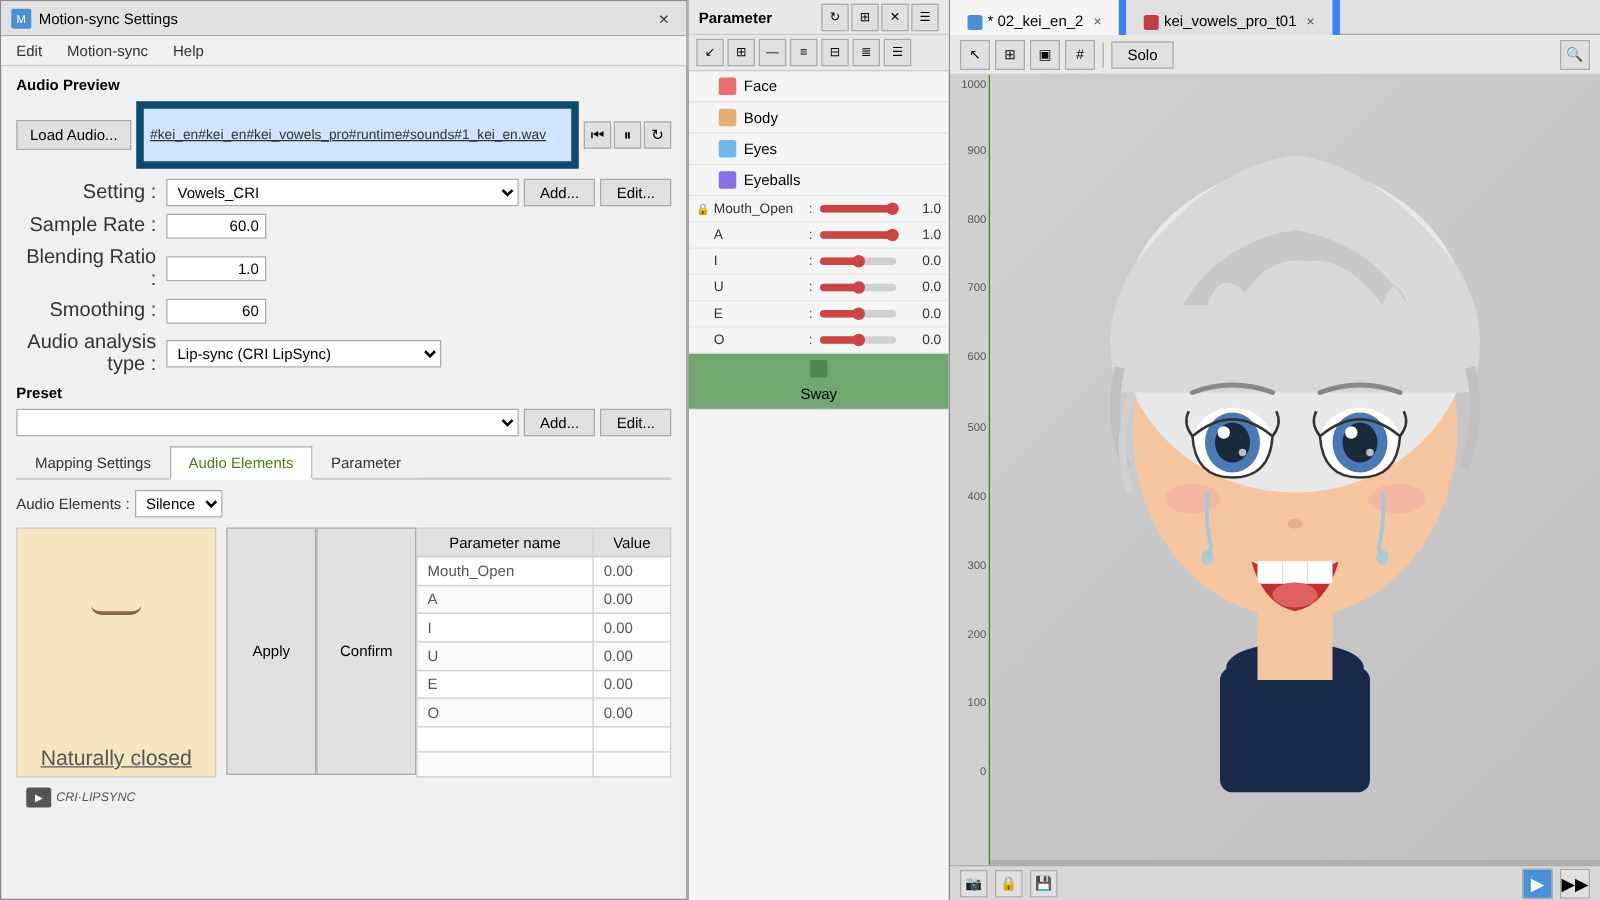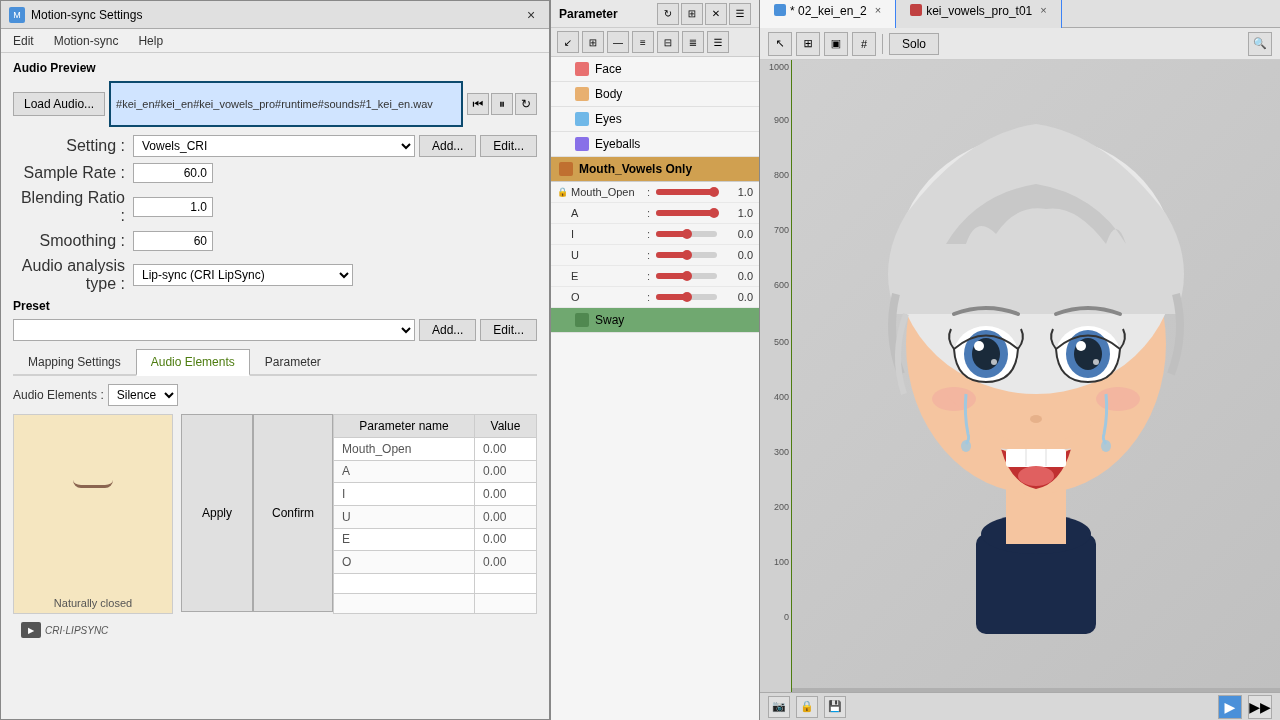--- a/index.html
+++ b/index.html
@@ -55,24 +55,25 @@
       padding: 4px 10px;
       background: #e0e0e0;
       border: 1px solid #aaa;
       cursor: pointer;
       font-size: 12px;
       white-space: nowrap;
     }
     .audio-path-input {
       flex: 1;
       padding: 15px 5px;
-      border: 2px solid #0c4a6e;
+      border: 6px solid #0c4a6e;
       background: #d0e4ff;
       font-size: 11px;
       color: #333;
+      text-decoration: underline;
     }
     .audio-transport { display: flex; gap: 2px; }
     .transport-btn { width: 22px; height: 22px; background: #e0e0e0; border: 1px solid #aaa; cursor: pointer; display: flex; align-items: center; justify-content: center; font-size: 12px; }
 
     
     .form-row { display: flex; align-items: center; margin-bottom: 6px; }
     .form-label { width: 120px; text-align: right; padding-right: 8px; font-size: 16px; color: #333; }
     .form-input { width: 80px; padding: 2px 5px; border: 1px solid #aaa; background: white; font-size: 12px; text-align: right; }
     .form-select { flex: 1; padding: 2px 4px; border: 1px solid #aaa; background: white; font-size: 12px; }
     .form-select-container { display: flex; align-items: center; gap: 4px; flex: 1; }
@@ -126,21 +127,21 @@
       align-items: center;
       justify-content: center;
     }
     .preview-mouth {
       width: 40px;
       height: 8px;
       border-bottom: 3px solid #8b6550;
       border-radius: 0 0 20px 20px;
       margin-bottom: 40px;
     }
-    .preview-label { font-size: 11px; color: #555; padding: 4px; text-align: center; }
+    .preview-label { font-size: 17px; color: #555; padding: 4px; text-align: center; text-decoration: underline; }
 
     
     .param-table-area { flex: 1; display: flex; }
     .apply-confirm-row { display: flex; margin-bottom: 2px; }
     .apply-btn {
       padding: 4px 20px;
       background: #e0e0e0;
       border: 1px solid #aaa;
       cursor: pointer;
       font-size: 12px;
@@ -266,25 +267,25 @@
       background: #e0e0e0;
       border-bottom: 1px solid #aaa;
       display: flex;
       align-items: center;
       height: 28px;
     }
     .tab-group { display: flex; }
     .char-tab {
       padding: 4px 14px;
       font-size: 12px;
-      border-right: 1px solid #3b82f6;
+      border-right: 6px solid #3b82f6;
       cursor: pointer;
       background: #e0e0e0;
       display: flex;
-      align-items: flex-start;
+      align-items: flex-end;
       gap: 4px;
       height: 28px;
     }
     .char-tab.active { background: #f5f5f5; }
     .char-tab-close { font-size: 11px; color: #555; margin-left: 4px; }
 
     .char-toolbar {
       background: #e8e8e8;
       border-bottom: 1px solid #ccc;
       padding: 3px 8px;
@@ -550,24 +551,20 @@
       <div class="category-item">
         <div class="category-icon" style="background:#70b8e8;"></div>
         <span class="category-label">Eyes</span>
       </div>
 
       <div class="category-item">
         <div class="category-icon" style="background:#8870e8;"></div>
         <span class="category-label">Eyeballs</span>
       </div>
 
-      <div style="background:#d0a050; padding: 5px 8px; display:flex; align-items:center; gap:6px; border-bottom: 1px solid #ccc; cursor:pointer;">
-        <div class="category-icon" style="background:#c07030;"></div>
-        <span class="category-label" style="font-weight:bold;">Mouth_Vowels Only</span>
-      </div>
 
       <div class="param-row">
         <span class="param-lock">🔒</span>
         <span class="param-name">Mouth_Open</span>
         <span class="param-colon">:</span>
         <div class="param-slider-track">
           <div class="param-slider-fill" style="width:95%;"></div>
           <div class="param-slider-handle" style="left:95%;"></div>
         </div>
         <span class="param-value">1.0</span>
@@ -621,21 +618,21 @@
         <span class="param-lock"></span>
         <span class="param-name">O</span>
         <span class="param-colon">:</span>
         <div class="param-slider-track">
           <div class="param-slider-fill" style="width:50%;"></div>
           <div class="param-slider-handle" style="left:50%;"></div>
         </div>
         <span class="param-value">0.0</span>
       </div>
 
-      <div class="category-item" style="background:#70a870;">
+      <div class="category-item" style="background:#70a870;flex-direction:column;">
         <div class="category-icon" style="background:#508850;"></div>
         <span class="category-label">Sway</span>
       </div>
 
     </div>
   </div>
 
   <div class="char-panel">
 
     <div class="char-panel-header">

